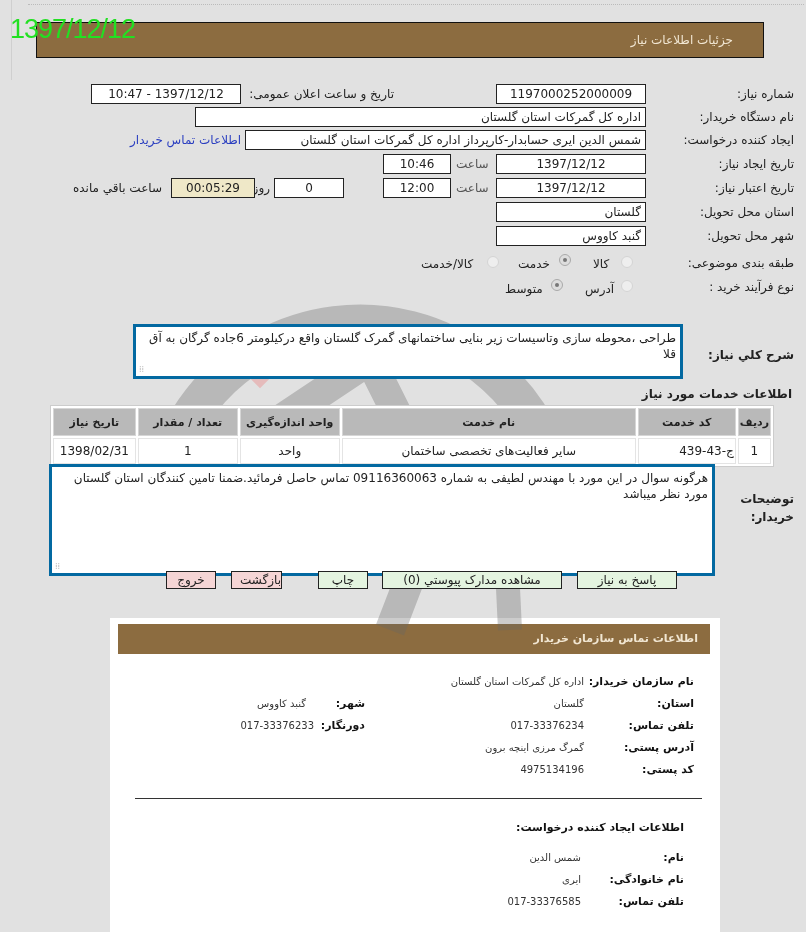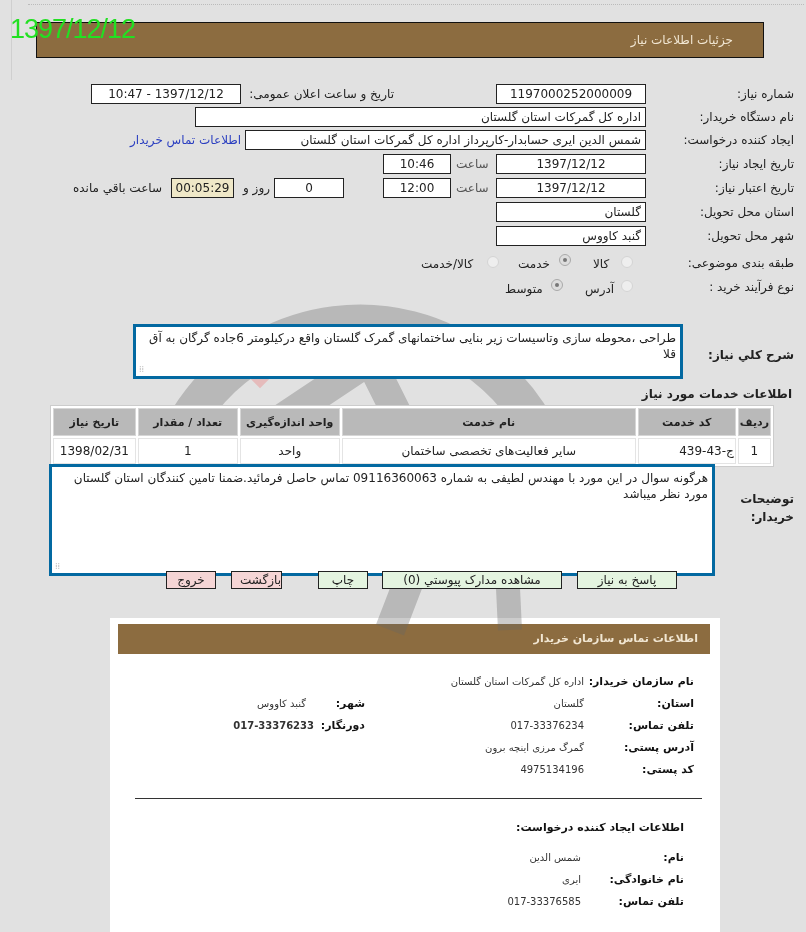--- a/index.html
+++ b/index.html
@@ -78,21 +78,21 @@
 <div class="abs box" style="left:496px;top:154px;width:150px;">1397/12/12</div>
 <div class="abs label" style="left:456px;top:157px;color:#555;">ساعت</div>
 <div class="abs box" style="left:383px;top:154px;width:68px;">10:46</div>
 
 <div class="abs label" style="right:12px;top:181px;">تاریخ اعتبار نیاز:</div>
 <div class="abs box" style="left:496px;top:178px;width:150px;">1397/12/12</div>
 <div class="abs label" style="left:456px;top:181px;color:#555;">ساعت</div>
 <div class="abs box" style="left:383px;top:178px;width:68px;">12:00</div>
 <div class="abs box" style="left:274px;top:178px;width:70px;">0</div>
 <div class="abs label" style="left:243px;top:181px;">روز و</div>
-<div class="abs box yellow" style="left:171px;top:178px;width:63px;">00:05:29</div>
+<div class="abs box yellow" style="left:171px;top:178px;width:84px;">00:05:29</div>
 <div class="abs label" style="left:73px;top:181px;">ساعت باقي مانده</div>
 
 <div class="abs label" style="right:12px;top:205px;">استان محل تحویل:</div>
 <div class="abs box rt" style="left:496px;top:202px;width:150px;">گلستان</div>
 <div class="abs label" style="right:12px;top:229px;">شهر محل تحویل:</div>
 <div class="abs box rt" style="left:496px;top:226px;width:150px;">گنبد کاووس</div>
 
 <div class="abs label" style="right:12px;top:256px;">طبقه بندی موضوعی:</div>
 <div class="abs radio" style="left:621px;top:256px;"></div>
 <div class="abs label" style="left:593px;top:257px;">کالا</div>
@@ -158,21 +158,21 @@
 <div class="abs pv" style="right:222px;top:676px;">اداره کل گمرکات استان گلستان</div>
 
 <div class="abs pl" style="right:112px;top:697px;">استان:</div>
 <div class="abs pv" style="right:222px;top:698px;">گلستان</div>
 <div class="abs pl" style="right:441px;top:697px;">شهر:</div>
 <div class="abs pv" style="right:500px;top:698px;">گنبد کاووس</div>
 
 <div class="abs pl" style="right:112px;top:719px;">تلفن تماس:</div>
 <div class="abs pv" style="right:222px;top:720px;">017-33376234</div>
 <div class="abs pl" style="right:441px;top:719px;">دورنگار:</div>
-<div class="abs pv" style="right:492px;top:720px;font-weight:bold;">017-33376233</div>
+<div class="abs pv" style="right:492px;top:720px;">017-33376233</div>
 
 <div class="abs pl" style="right:112px;top:741px;">آدرس پستی:</div>
 <div class="abs pv" style="right:222px;top:742px;">گمرگ مرزی اینچه برون</div>
 
 <div class="abs pl" style="right:112px;top:763px;">کد پستی:</div>
 <div class="abs pv" style="right:222px;top:764px;">4975134196</div>
 
 <div class="abs divider"></div>
 
 <div class="abs pl" style="right:122px;top:821px;">اطلاعات ایجاد کننده درخواست:</div>

